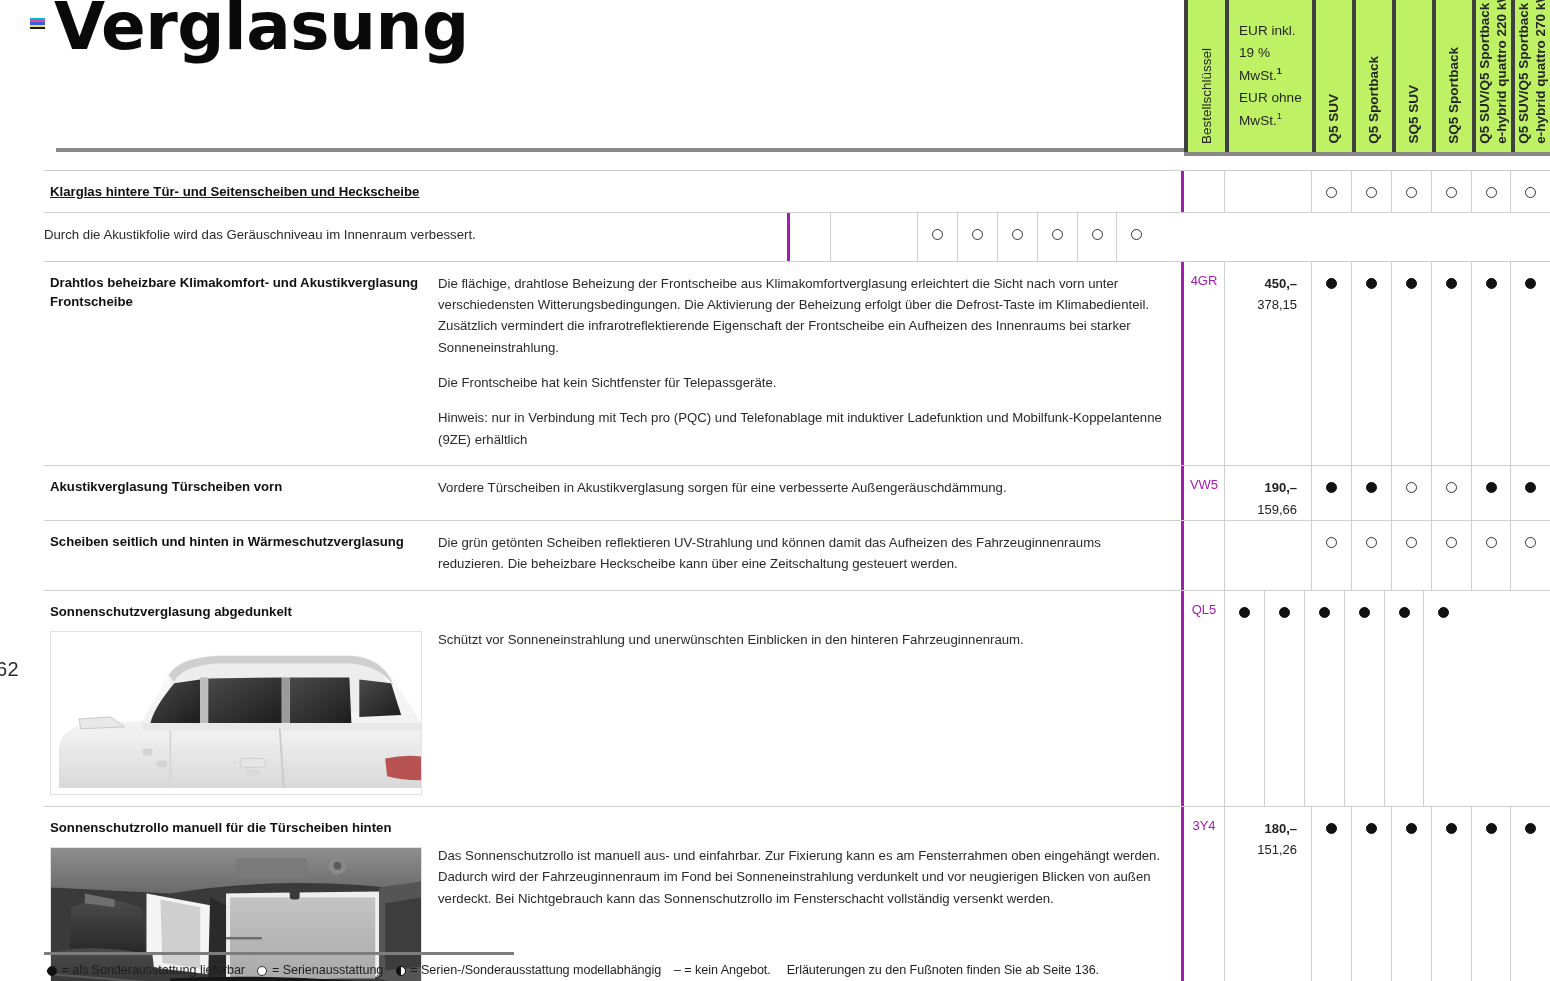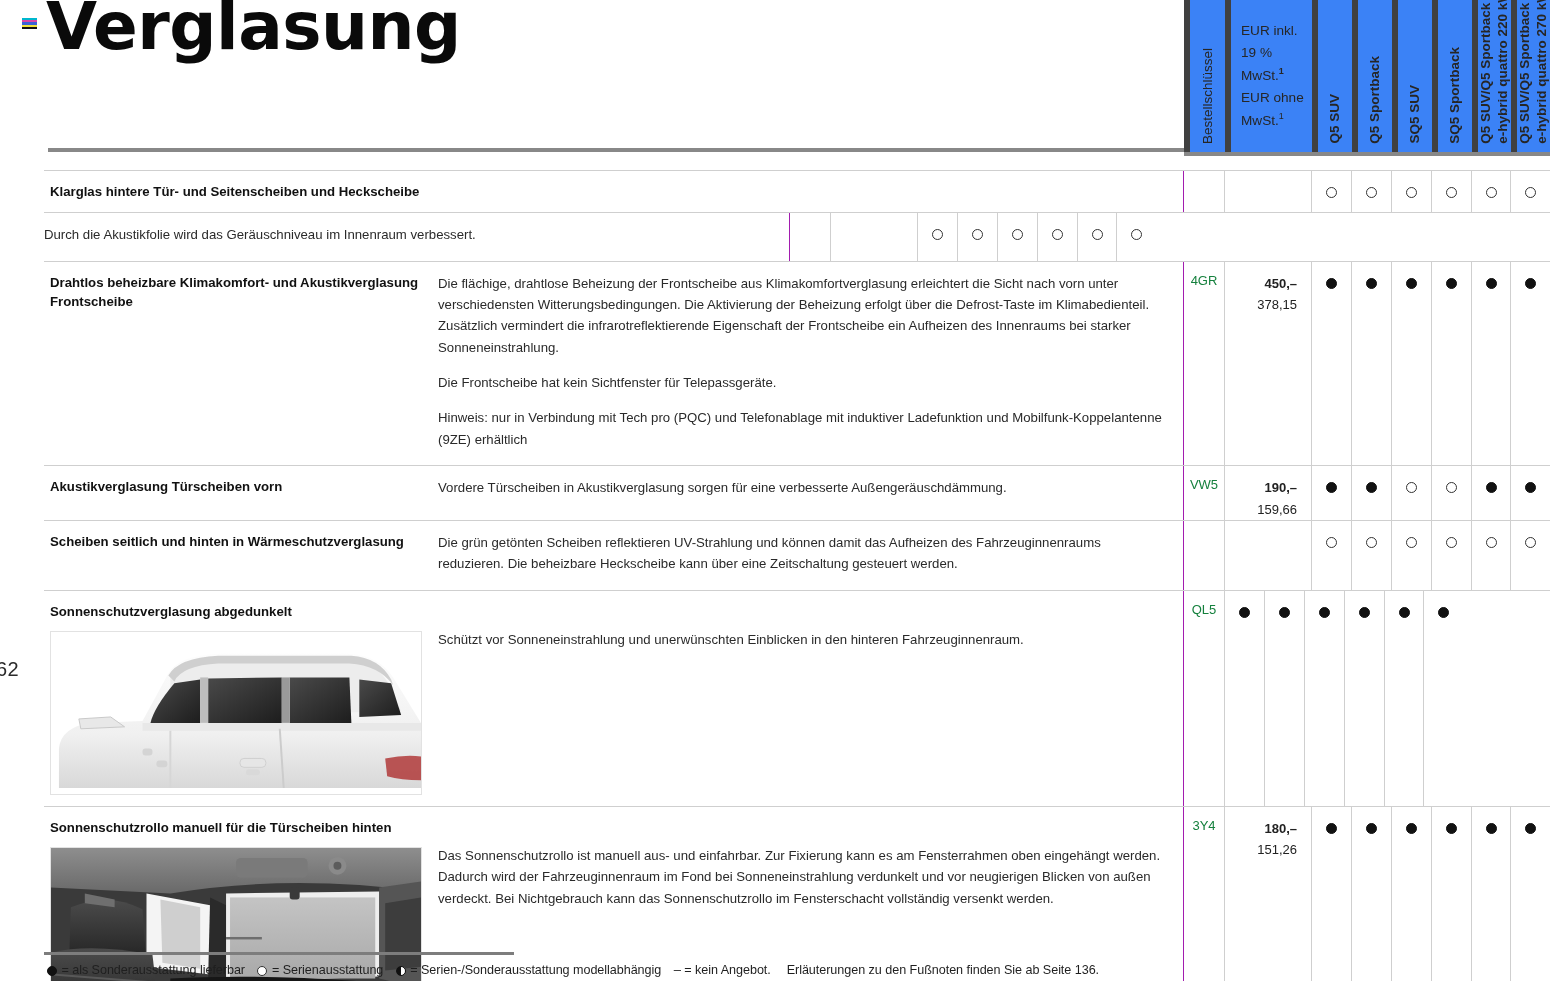--- a/index.html
+++ b/index.html
@@ -13,21 +13,21 @@
   }
   #page {
     position: relative;
     width: 1550px; height: 981px;
     background: #ffffff;
   }
 
   
   #title-block {
     position: absolute;
-    left: 4px; top: 0;
+    left: 12px; top: 0;
     width: 1180px; height: 152px;
   }
   #reg-mark {
     position: absolute;
     left: 18px; top: 18px;
     width: 15px; height: 11px;
     display: flex; flex-direction: column;
   }
   #reg-mark i { display: block; width: 100%; height: 2.2px; }
   .rm1 { background: #00b7ce; }
@@ -65,27 +65,27 @@
 
   
   #col-header {
     position: absolute;
     left: 1184px; top: 0;
     width: 366px; height: 152px;
     display: flex;
     align-items: stretch;
   }
   .ch {
-    border-left: 6px solid #404040;
+    border-left: 4px solid #404040;
     position: relative;
     display: flex;
     align-items: flex-end;
     justify-content: center;
     padding-bottom: 8px;
-    background: #3b82f6;
+    background: #bef264;
   }
   .ch:last-child { border-right: 0; }
   .ch-vert {
     writing-mode: vertical-rl;
     transform: rotate(180deg);
     white-space: nowrap;
     font-size: 13.5px;
     font-weight: 400;
     color: #262626;
     line-height: 1.18;
@@ -122,48 +122,48 @@
     position: absolute;
     left: 44px; top: 170px;
     width: 1506px;
   }
   .row {
     display: flex;
     align-items: stretch;
     border-top: 1px solid #cfcfcf;
     background: #ffffff;
   }
-  .row.first { border-top: 1px solid #cfcfcf; }
+  .row.first { border-top: 1px solid #cfcfcf; text-decoration: underline; }
 
   .c-name {
     width: 394px;
     padding: 11px 14px 11px 6px;
     font-size: 13.2px;
     font-weight: 700;
     line-height: 1.45;
     color: #111111;
   }
   .c-desc {
     width: 746px;
     padding: 11px 16px 15px 0px;
     font-size: 13.2px;
     font-weight: 400;
     line-height: 1.62;
     color: #2a2a2a;
-    border-right: 1px solid #a21caf;
+    border-right: 3px solid #a21caf;
   }
   .c-desc p { margin: 0 0 14px 0; }
   .c-desc p:last-child { margin-bottom: 0; }
 
   .c-key {
     width: 41px;
     padding: 11px 0 0 0;
     text-align: center;
     font-size: 13px;
-    color: #15803d;
+    color: #a21caf;
     border-right: 1px solid #cfcfcf;
   }
   .c-price {
     width: 87px;
     padding: 11px 14px 0 0;
     text-align: right;
     font-size: 13px;
     color: #222222;
     line-height: 1.65;
     border-right: 1px solid #cfcfcf;

